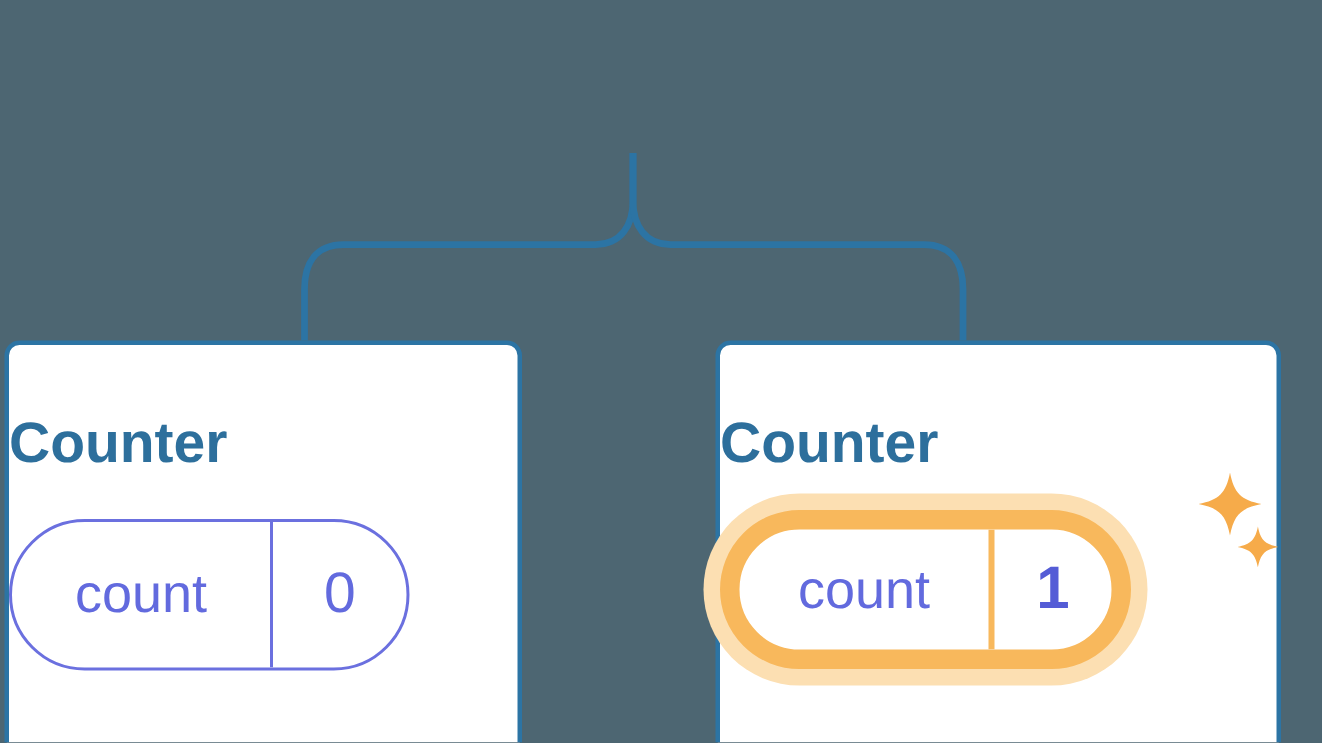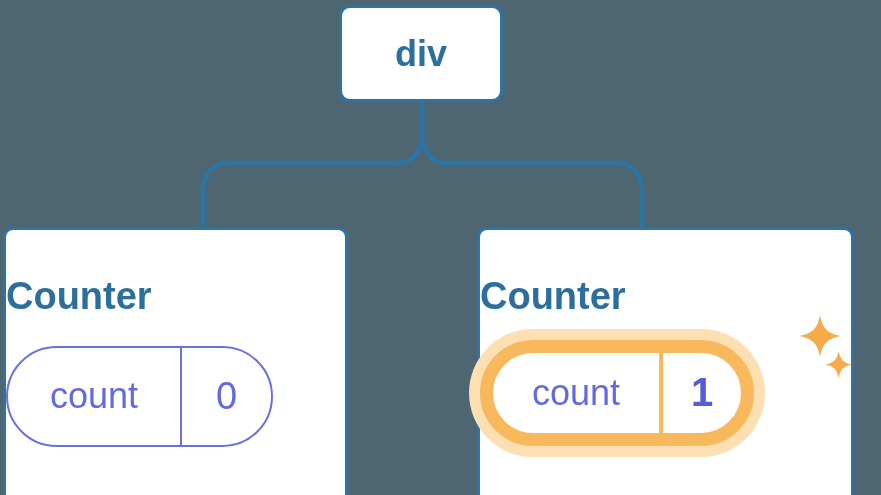--- a/index.html
+++ b/index.html
@@ -142,23 +142,20 @@
 </head>
 <body>
 
 <div class="canvas">
 
   <svg class="connector-svg" viewBox="0 0 881 495" xmlns="http://www.w3.org/2000/svg">
     <path d="M422 102 V134 C422 150 414 163 397 163 H229 C211 163 203 175 203 193 V227"></path>
     <path d="M422 102 V134 C422 150 430 163 447 163 H616 C634 163 642 175 642 193 V227"></path>
   </svg>
 
-  <div class="root-node">
-    <span>div</span>
-  </div>
 
   <div class="component-card card-left">
     <div class="card-title">Counter</div>
     <div class="state-pill">
       <div class="pill-label">count</div>
       <div class="pill-divider"></div>
       <div class="pill-value">0</div>
     </div>
   </div>
 

